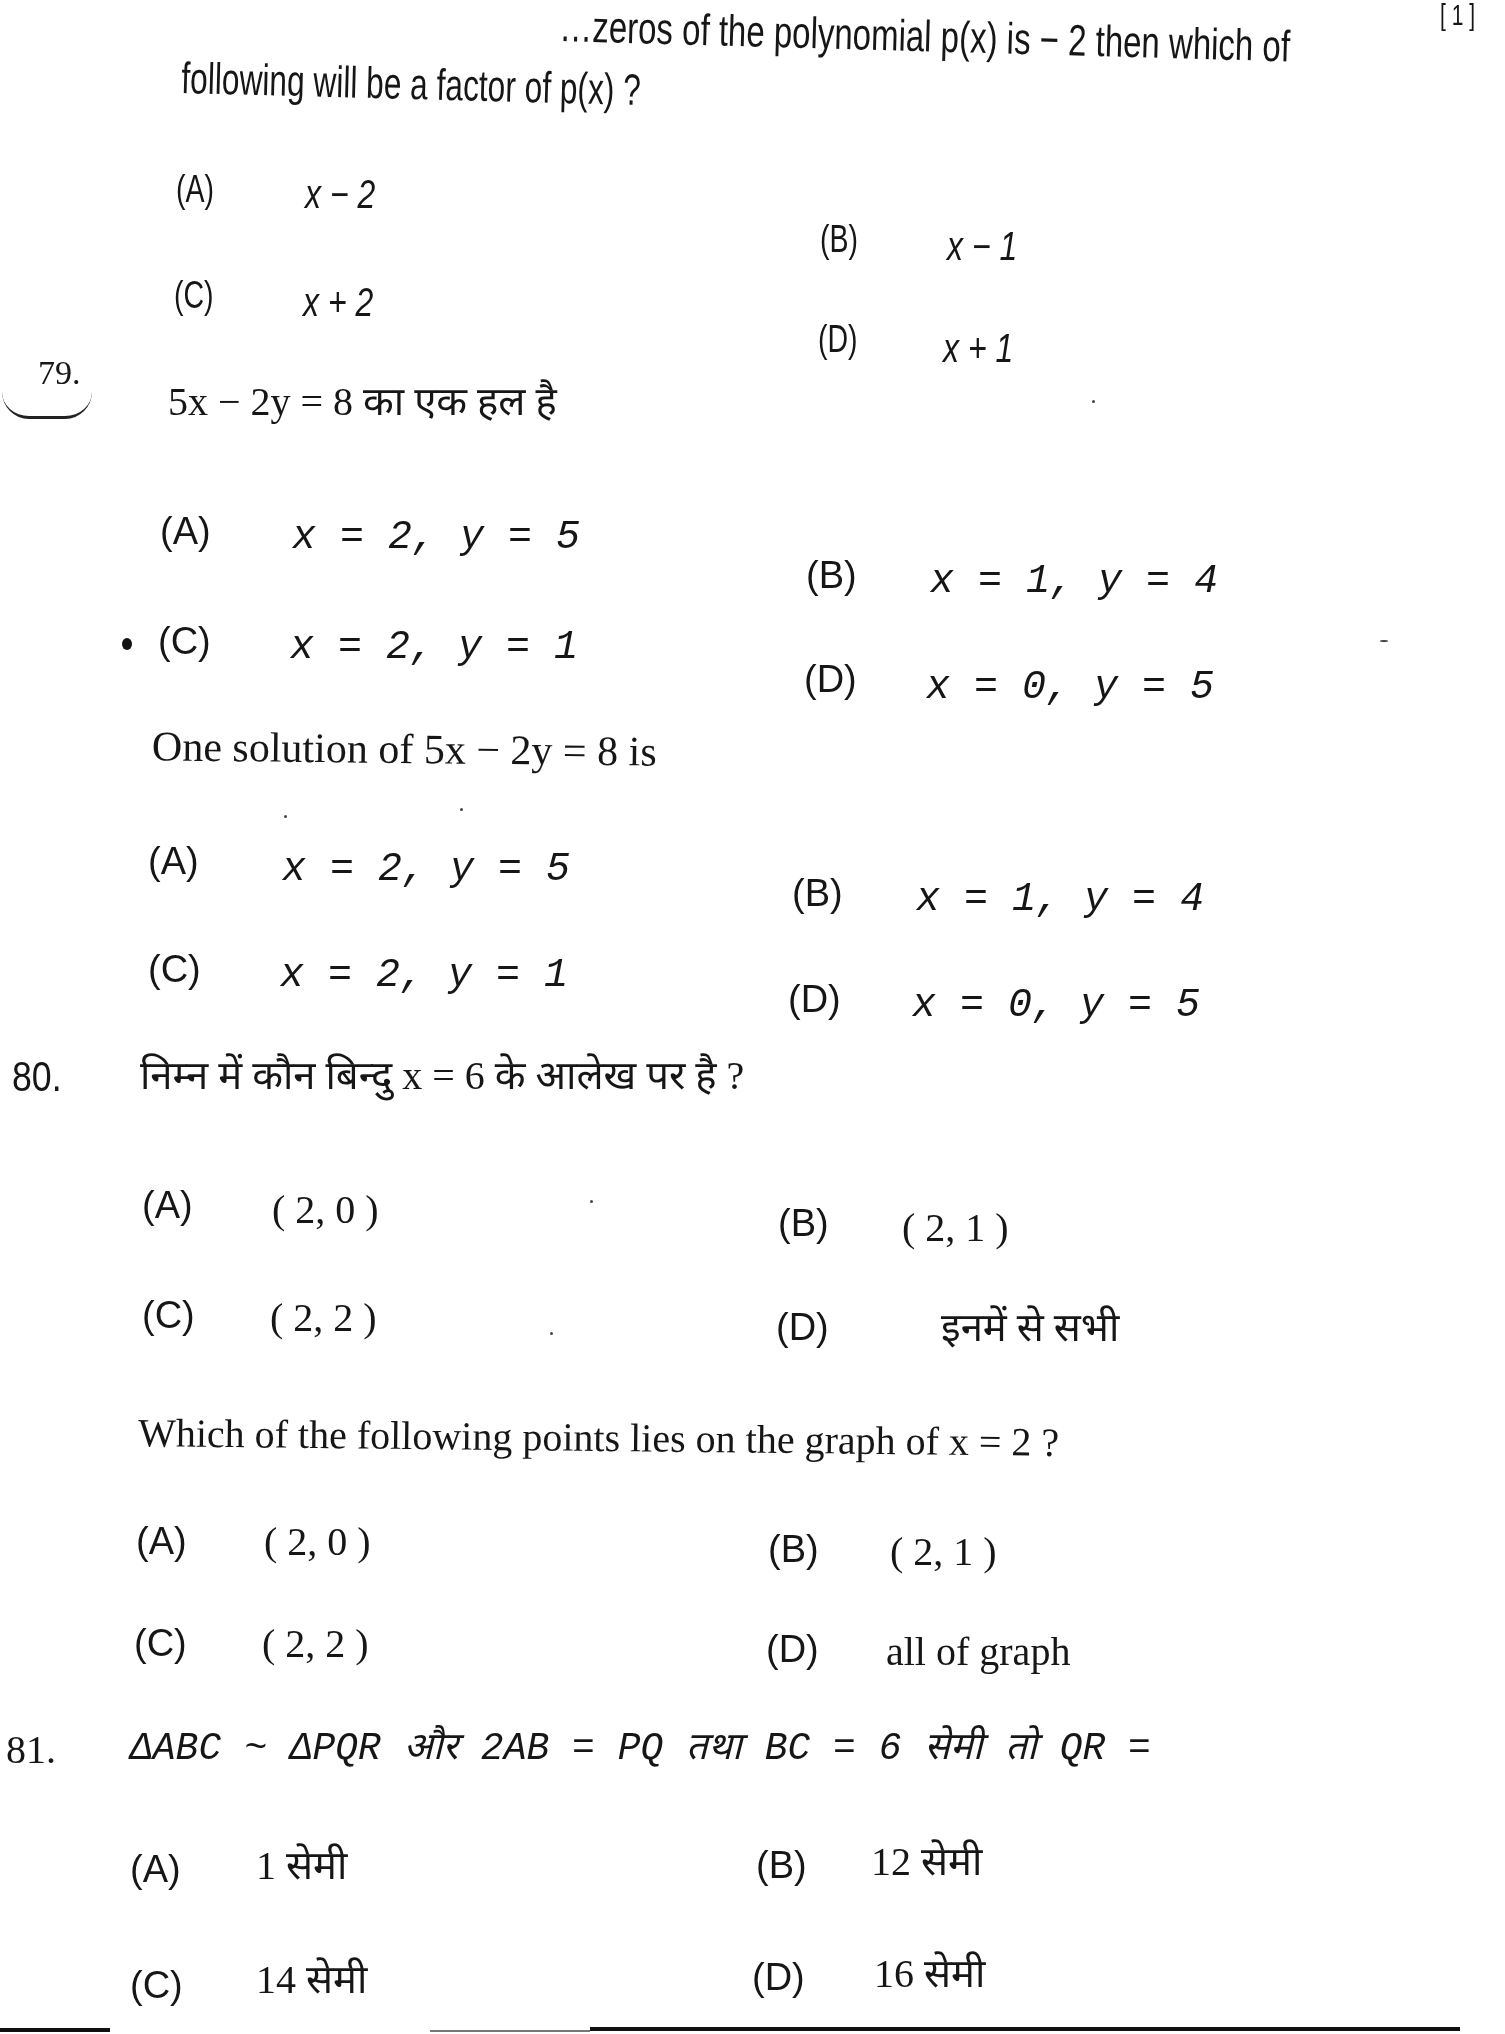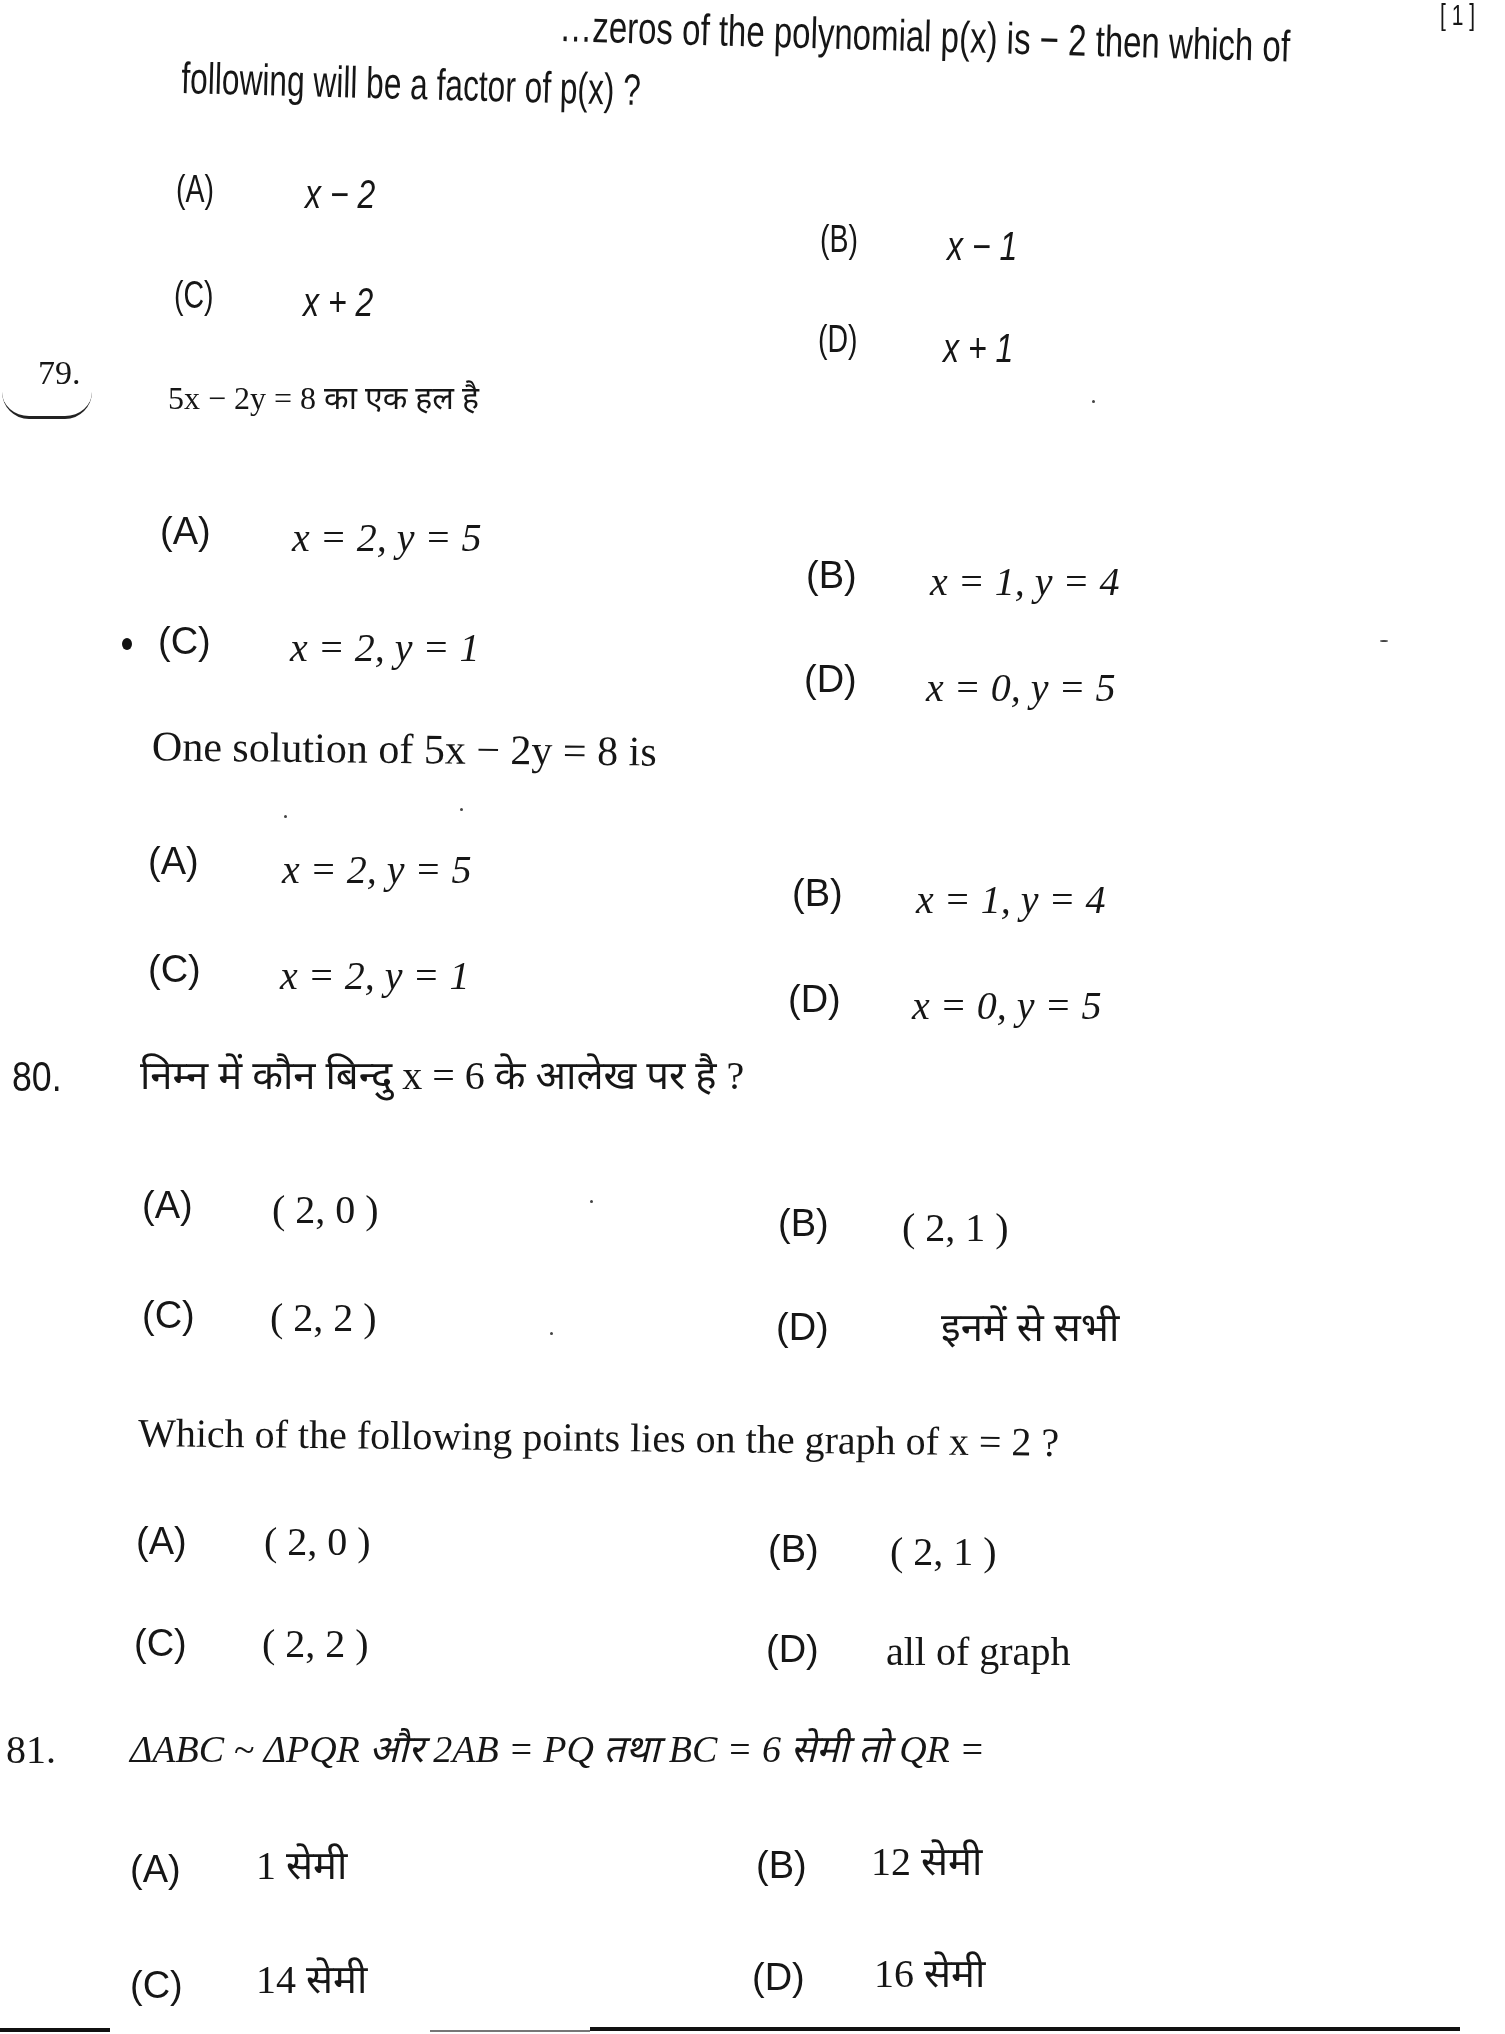--- a/index.html
+++ b/index.html
@@ -6,21 +6,21 @@
   body {
     width:1505px; height:2034px; position:relative; overflow:hidden;
     background:#ffffff; color:#161616;
     font-family:"Liberation Serif","DejaVu Serif",serif;
   }
   .t { position:absolute; white-space:nowrap; line-height:1; }
   .q { font-size:40px; }
   .stem { font-size:40px; }
   .opt-label { font-size:38px; font-family:"Liberation Sans","DejaVu Sans",sans-serif; }
   .opt-val { font-size:40px; }
-  .math { font-style:italic; }
+  .math { font-style:italic;font-family:Liberation Mono, monospace; }
   .cond { font-family:"Liberation Sans","DejaVu Sans",sans-serif; transform-origin:left top; }
   .bullet { position:absolute; width:10px; height:12px; border-radius:50%; background:#111; }
   .hand-underline { position:absolute; border-bottom:3px solid #222; border-radius:0 0 40px 40px; }
   .rule { position:absolute; left:0; height:4px; background:#111; }
   .rule.light { background:#777; height:2px; }
   .dot { position:absolute; width:3px; height:3px; background:#444; border-radius:50%; }
 </style>
 </head>
 <body>
 
@@ -38,21 +38,21 @@
 
   <div class="t opt-label cond" style="left:174px;top:276px;transform:scaleX(0.75);">(C)</div>
   <div class="t opt-val math cond" style="left:303px;top:282px;transform:scaleX(0.8);">x + 2</div>
 
   <div class="t opt-label cond" style="left:818px;top:320px;transform:scaleX(0.75);">(D)</div>
   <div class="t opt-val math cond" style="left:943px;top:328px;transform:scaleX(0.8);">x + 1</div>
 </div>
 
 <div class="hand-underline" style="left:2px;top:392px;width:90px;height:24px;"></div>
 <div class="t q" style="left:38px;top:356px;font-size:34px;">79.</div>
-<div class="t stem" style="left:168px;top:382px;font-size:32px;">5x − 2y = 8  का एक हल है</div>
+<div class="t stem" style="left:168px;top:382px;font-size:40px;">5x − 2y = 8  का एक हल है</div>
 <div class="dot" style="left:1092px;top:400px;"></div>
 
 <div>
   <div class="t opt-label" style="left:160px;top:512px;">(A)</div>
   <div class="t opt-val math" style="left:292px;top:518px;">x = 2, y = 5</div>
 
   <div class="t opt-label" style="left:806px;top:556px;">(B)</div>
   <div class="t opt-val math" style="left:930px;top:562px;">x = 1, y = 4</div>
 
   <div class="bullet" style="left:122px;top:638px;"></div>

